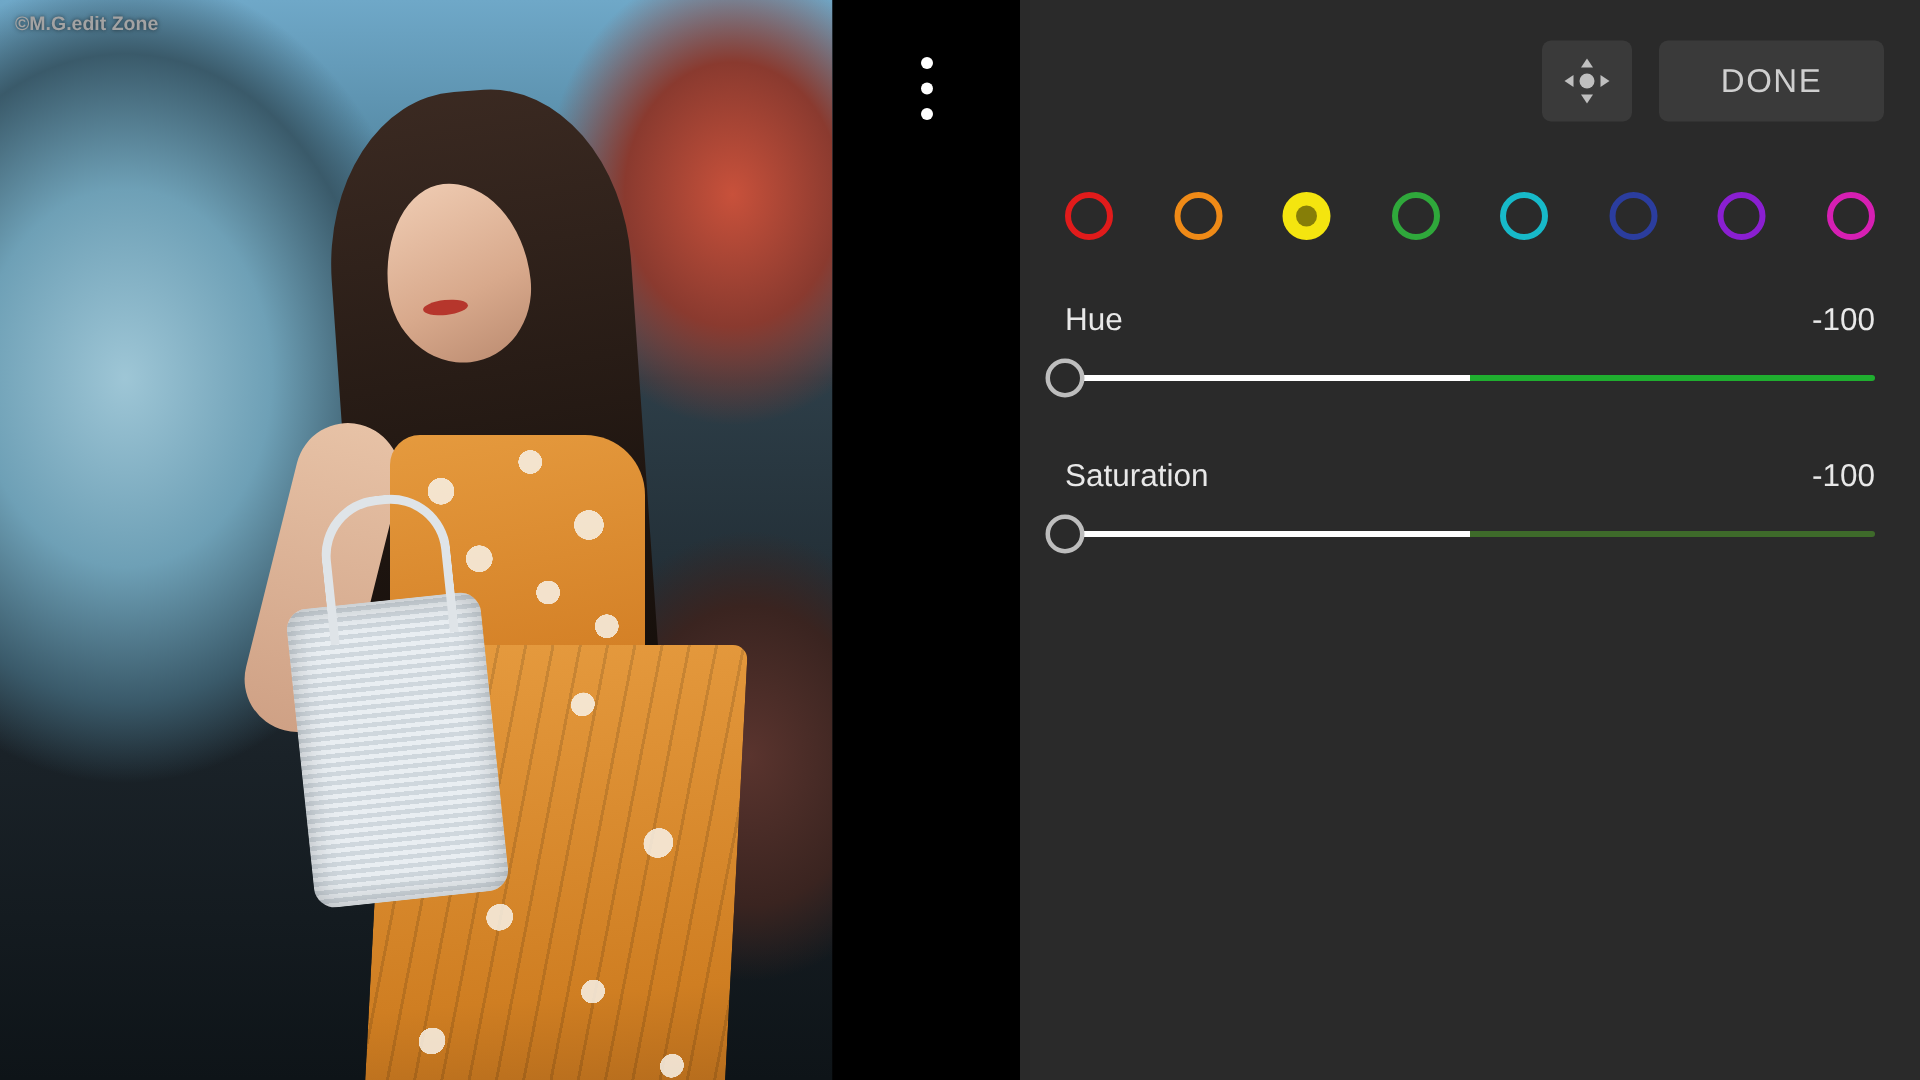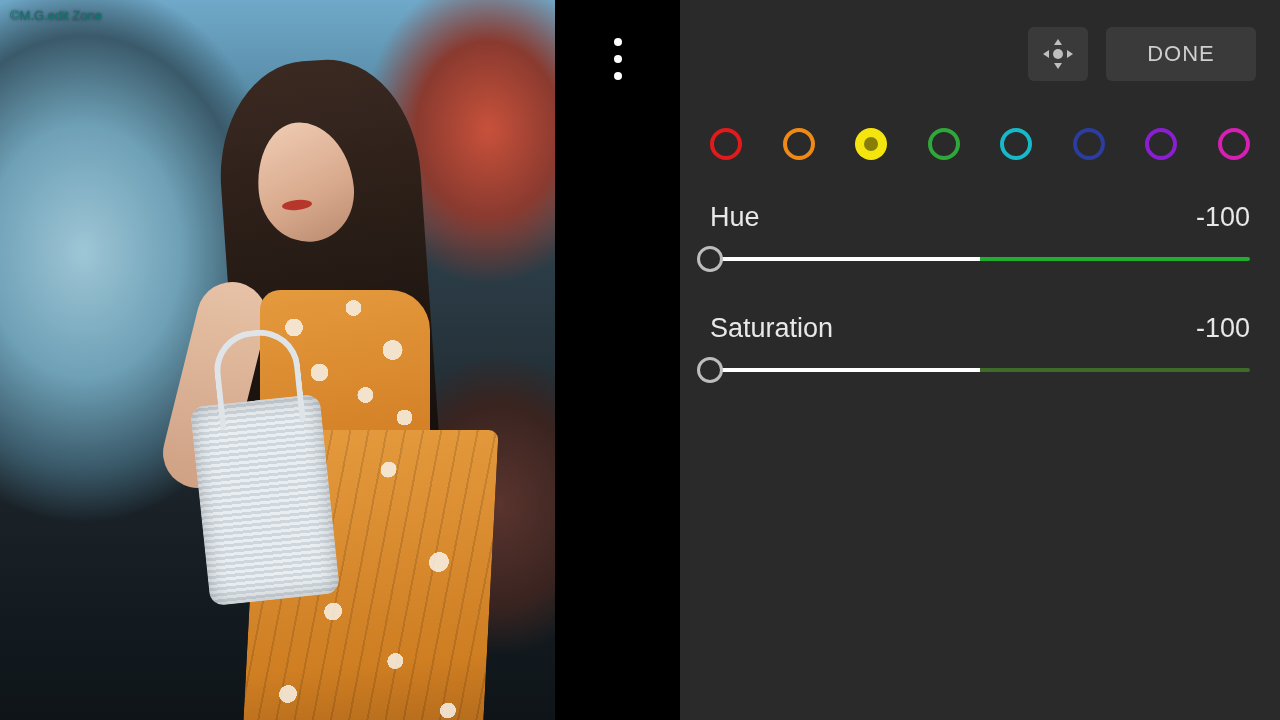--- a/index.html
+++ b/index.html
@@ -1,20 +1,20 @@
 <!DOCTYPE html>
 <html><head>
 <meta charset="utf-8">
 <style>
   * { box-sizing: border-box; margin: 0; padding: 0; }
   html, body { width: 1280px; height: 720px; overflow: hidden; background: #000; font-family: -apple-system, Helvetica, Arial, sans-serif; }
   .app { display: flex; width: 100%; height: 100%; }
   .preview-pane { width: 680px; height: 720px; background: #000; position: relative; display: flex; align-items: stretch; }
   .preview-image { width: 555px; height: 720px; position: relative; overflow: hidden; }
-  .watermark { position: absolute; top: 8px; left: 10px; color: #0f766e; font-size: 13px; font-weight: 400; z-index: 5; text-shadow: 0 0 3px rgba(0,0,0,.6); }
+  .watermark { position: absolute; top: 8px; left: 10px; color: #a3a3a3; font-size: 13px; font-weight: 700; z-index: 5; text-shadow: 0 0 3px rgba(0,0,0,.6); }
   
   .photo-bg {
     position: absolute; inset: 0;
     background:
       radial-gradient(ellipse 280px 360px at 15% 35%, #9ec6d6 0%, #6ea0b6 35%, #3a5a6a 60%, transparent 75%),
       radial-gradient(ellipse 180px 220px at 88% 18%, #c8513b 0%, #8a3a2f 40%, transparent 70%),
       radial-gradient(ellipse 160px 200px at 90% 70%, #5a342e 0%, #3a2420 50%, transparent 75%),
       linear-gradient(180deg, #6fa8c8 0%, #5a8fab 12%, #2d3e48 35%, #1a2228 70%, #0e1418 100%);
   }
   .subject {
@@ -87,21 +87,21 @@
   .pan-btn svg { width:34px; height:34px; }
   .done-btn { width:150px; height:54px; background:#3a3a3a; border-radius:6px; display:flex; align-items:center; justify-content:center; color:#cfcfcf; font-size:22px; letter-spacing:1px; cursor:pointer; }
 
   .swatches { display:flex; justify-content:space-between; padding: 40px 6px 34px 6px; }
   .swatch { width:32px; height:32px; border-radius:50%; border:4px solid; cursor:pointer; }
   .swatch.filled { border:none; display:flex; align-items:center; justify-content:center; }
   .swatch.filled .inner { width:16px; height:16px; border-radius:50%; }
 
   .slider-group { padding: 8px 6px 0 6px; }
   .slider-row { margin-bottom: 42px; }
-  .slider-labels { display:flex; justify-content:space-between; font-size:27px; color:#e8e8e8; margin-bottom:14px; font-weight:300; }
+  .slider-labels { display:flex; justify-content:space-between; font-size:21px; color:#e8e8e8; margin-bottom:14px; font-weight:300; }
   .track { position:relative; height:24px; }
   .rail { position:absolute; top:50%; left:0; right:0; height:4px; transform:translateY(-50%); border-radius:2px; }
   .thumb { position:absolute; top:50%; width:26px; height:26px; border:3px solid #bdbdbd; background:#2a2a2a; border-radius:50%; transform:translate(-50%,-50%); cursor:grab; }
   .seg { position:absolute; top:50%; height:4px; transform:translateY(-50%); }
 </style>
 </head>
 <body>
 
 <div class="app">
   <div class="preview-pane">

